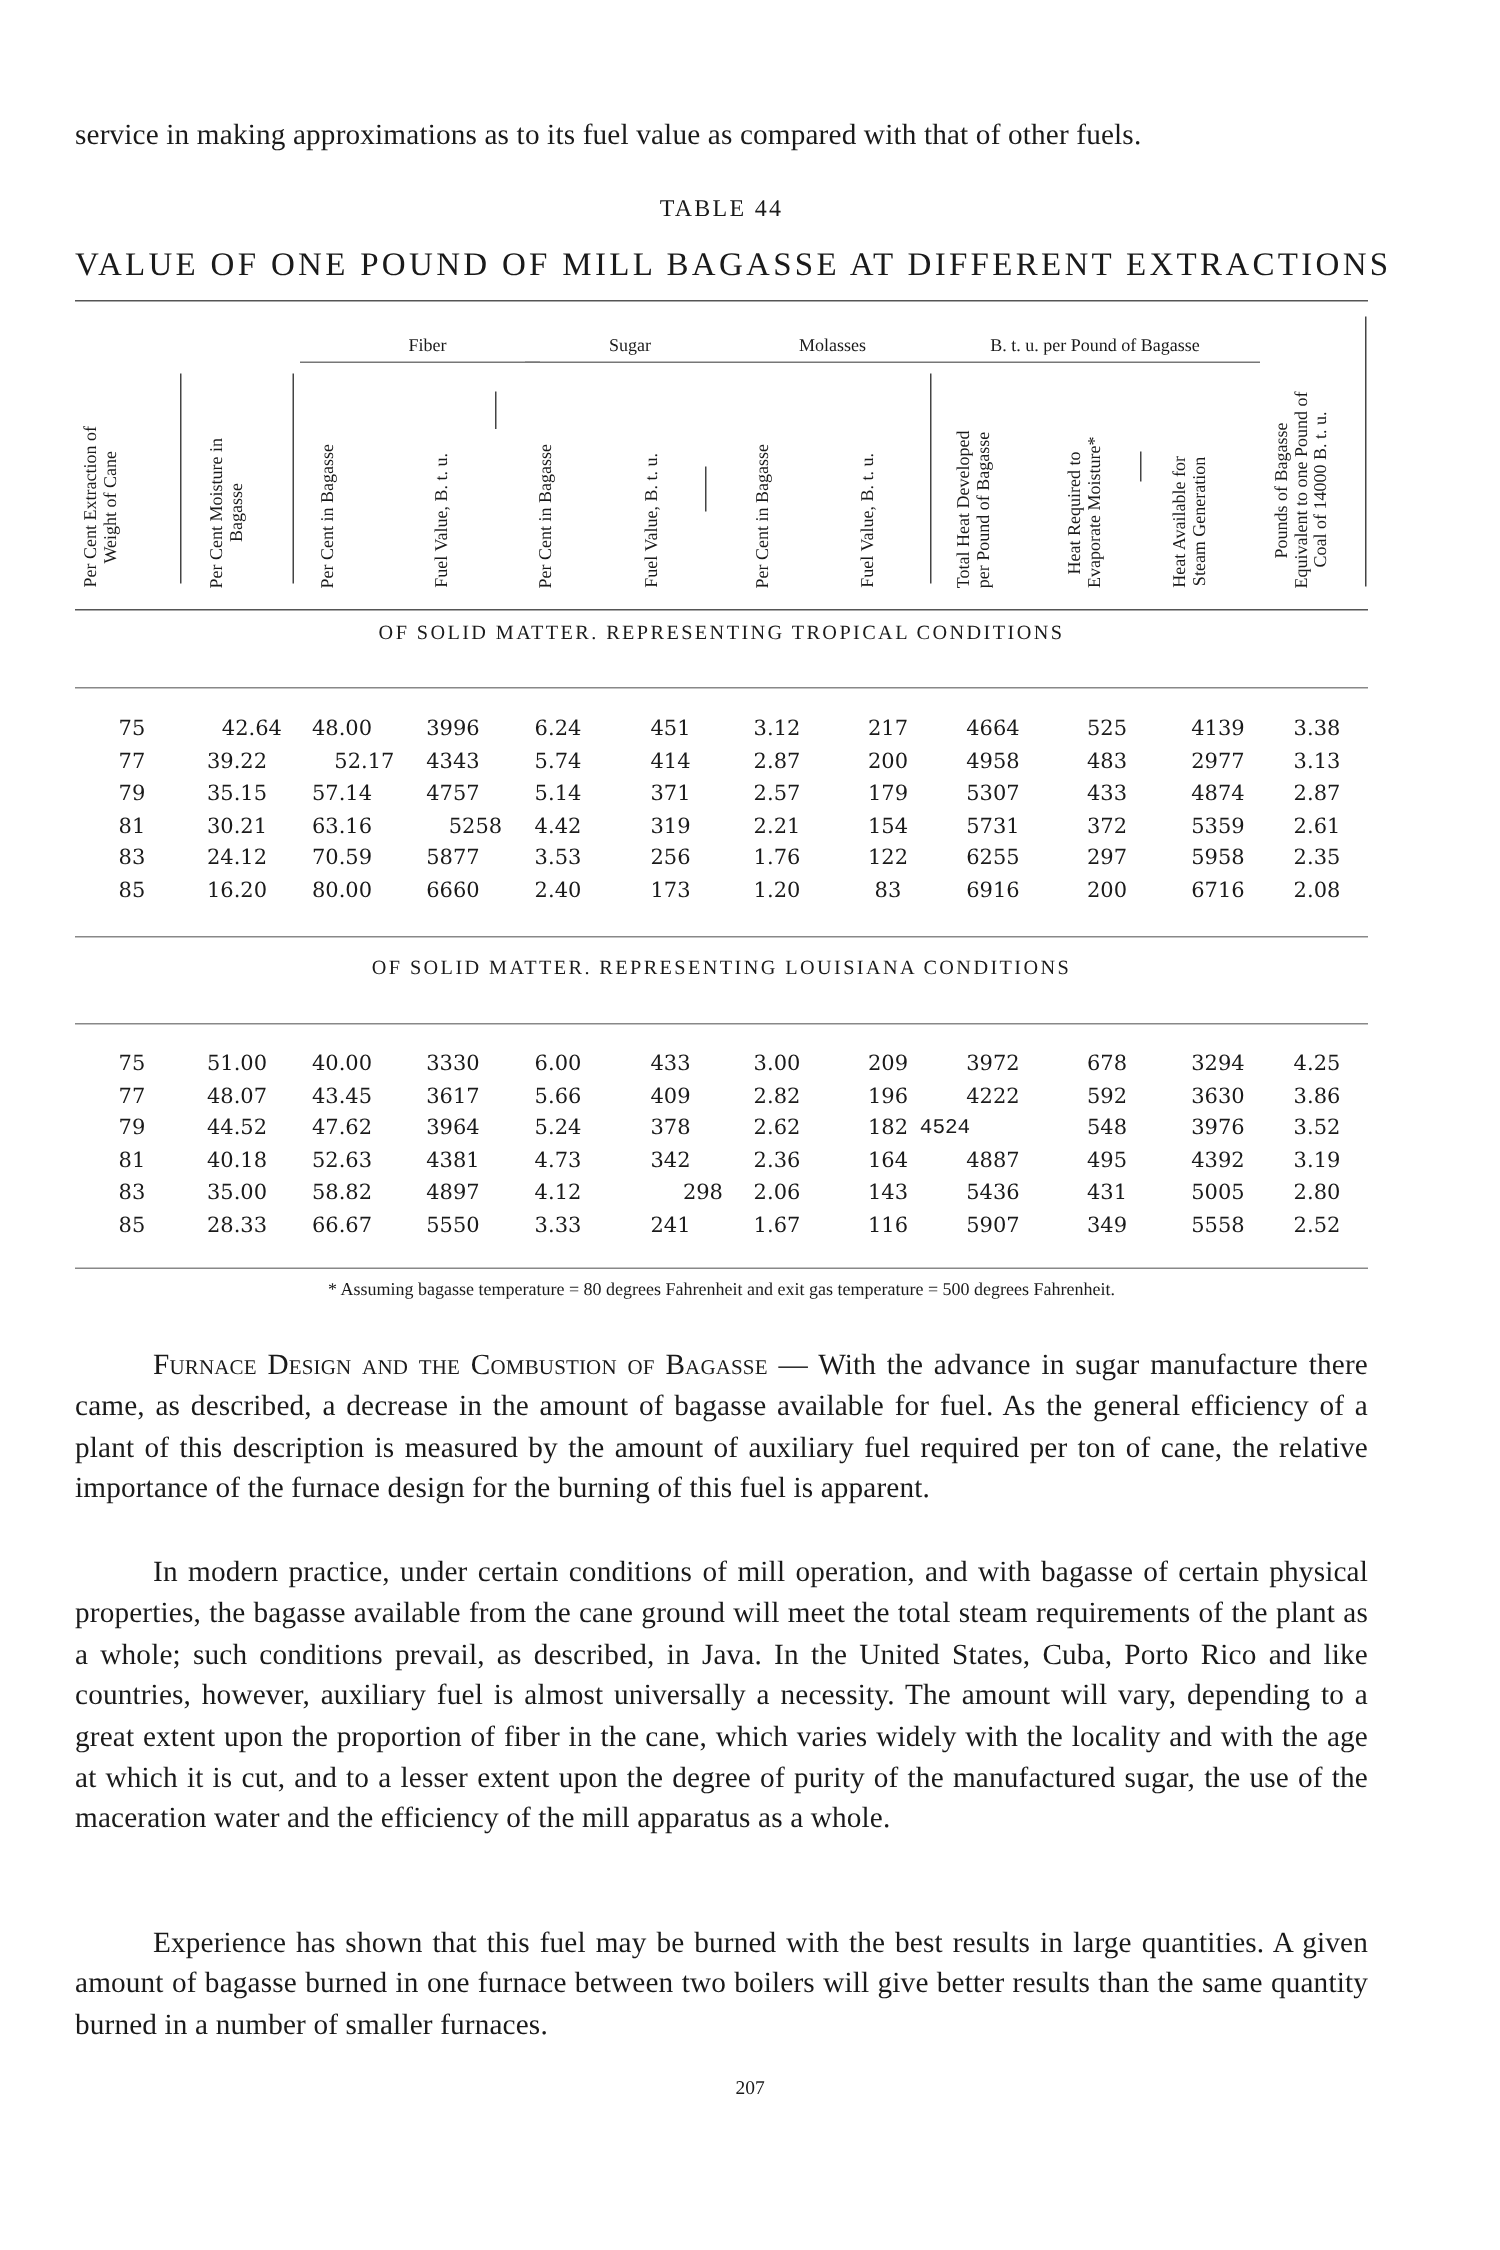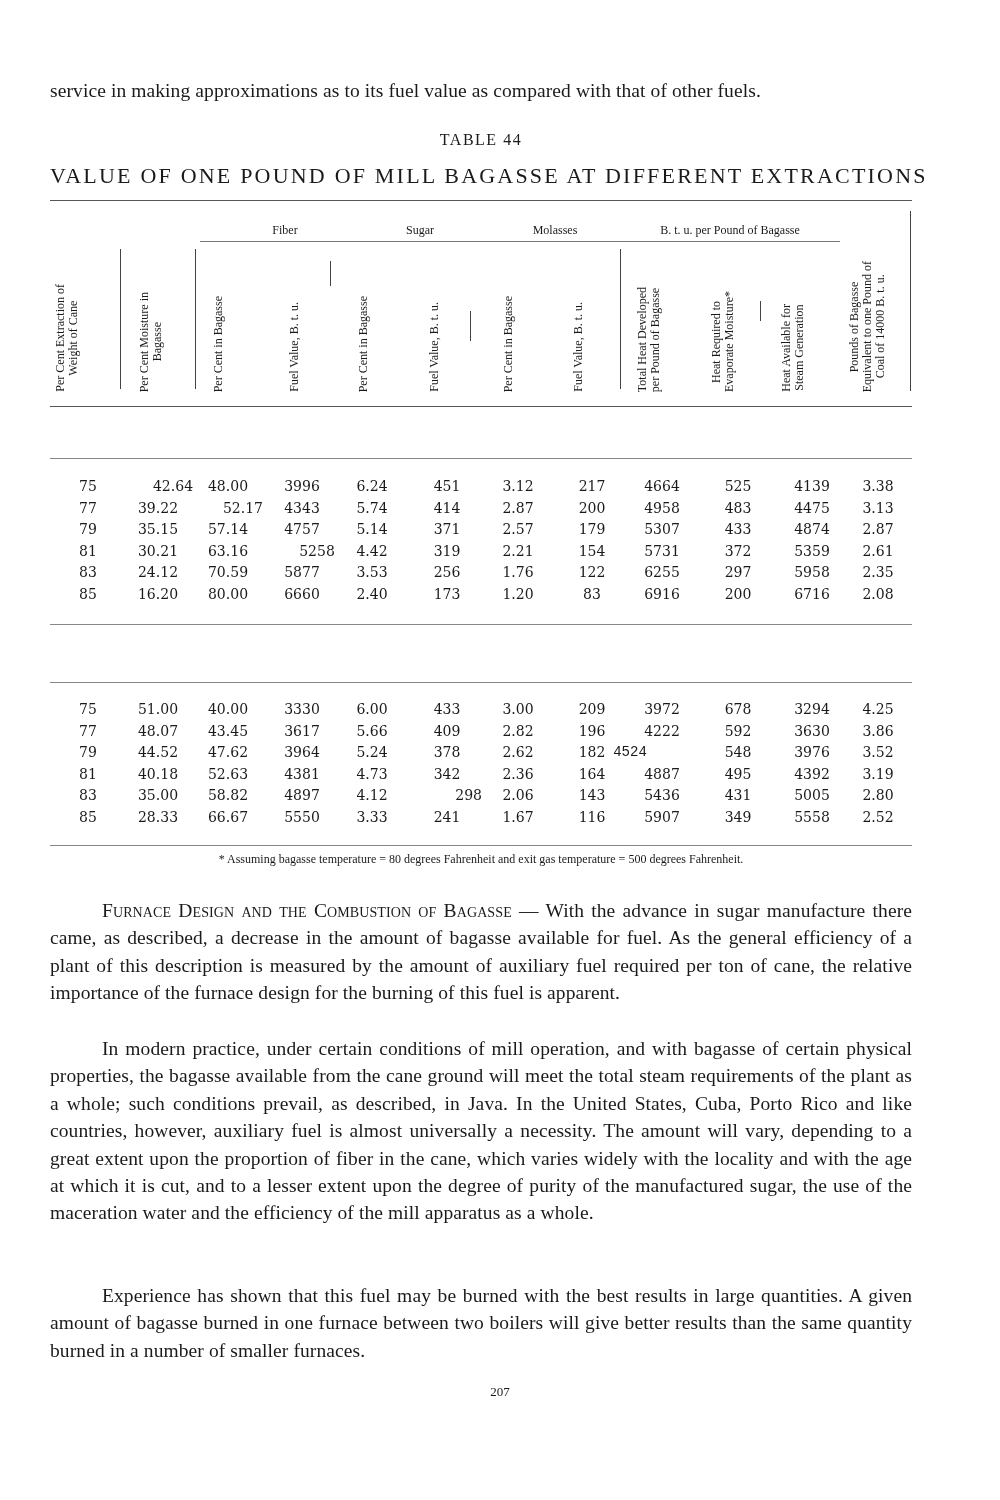--- a/index.html
+++ b/index.html
@@ -98,26 +98,27 @@
     <div class="colrule" style="left:70px;top:48px;height:140px;"></div>
     <div class="colrule" style="left:145px;top:48px;height:140px;"></div>
     <div class="colrule" style="left:280px;top:60px;height:25px;"></div>
     <div class="colrule" style="left:420px;top:110px;height:30px;"></div>
     <div class="colrule" style="left:570px;top:48px;height:140px;"></div>
     <div class="colrule" style="left:710px;top:100px;height:20px;"></div>
     <div class="colrule" style="left:860px;top:10px;height:180px;"></div>
   </div>
 
   <div class="section-caption" style="top:411px;">
+    <div>OF SOLID MATTER. REPRESENTING TROPICAL CONDITIONS</div>
   </div>
   <div class="section-rule" style="top:458px;"></div>
   <div class="tbody" style="top:476px;" id="tbody-0">
       <div class="row">
         <span class="cell" style="left: 3px; width: 70px;">75</span>
-        <span class="cell" style="left: 88px; width: 70px;">42.64</span>
+        <span class="cell" style="left: 68px; width: 70px; text-align: right;">42.64</span>
         <span class="cell" style="left: 143px; width: 70px;">48.00</span>
         <span class="cell" style="left: 217px; width: 70px;">3996</span>
         <span class="cell" style="left: 287px; width: 70px;">6.24</span>
         <span class="cell" style="left: 362px; width: 70px;">451</span>
         <span class="cell" style="left: 433px; width: 70px;">3.12</span>
         <span class="cell" style="left: 507px; width: 70px;">217</span>
         <span class="cell" style="left: 577px; width: 70px;">4664</span>
         <span class="cell" style="left: 653px; width: 70px;">525</span>
         <span class="cell" style="left: 727px; width: 70px;">4139</span>
         <span class="cell" style="left: 793px; width: 70px;">3.38</span>
@@ -126,21 +127,21 @@
         <span class="cell" style="left: 3px; width: 70px;">77</span>
         <span class="cell" style="left: 73px; width: 70px;">39.22</span>
         <span class="cell" style="left: 143px; width: 70px; text-align: right;">52.17</span>
         <span class="cell" style="left: 217px; width: 70px;">4343</span>
         <span class="cell" style="left: 287px; width: 70px;">5.74</span>
         <span class="cell" style="left: 362px; width: 70px;">414</span>
         <span class="cell" style="left: 433px; width: 70px;">2.87</span>
         <span class="cell" style="left: 507px; width: 70px;">200</span>
         <span class="cell" style="left: 577px; width: 70px;">4958</span>
         <span class="cell" style="left: 653px; width: 70px;">483</span>
-        <span class="cell" style="left: 727px; width: 70px;">4475</span>
+        <span class="cell" style="left: 727px; width: 70px;">2977</span>
         <span class="cell" style="left: 793px; width: 70px;">3.13</span>
       </div>
       <div class="row">
         <span class="cell" style="left: 3px; width: 70px;">79</span>
         <span class="cell" style="left: 73px; width: 70px;">35.15</span>
         <span class="cell" style="left: 143px; width: 70px;">57.14</span>
         <span class="cell" style="left: 217px; width: 70px;">4757</span>
         <span class="cell" style="left: 287px; width: 70px;">5.14</span>
         <span class="cell" style="left: 362px; width: 70px;">371</span>
         <span class="cell" style="left: 433px; width: 70px;">2.57</span>
@@ -189,20 +190,21 @@
         <span class="cell" style="left: 507px; width: 70px;">83</span>
         <span class="cell" style="left: 577px; width: 70px;">6916</span>
         <span class="cell" style="left: 653px; width: 70px;">200</span>
         <span class="cell" style="left: 727px; width: 70px;">6716</span>
         <span class="cell" style="left: 793px; width: 70px;">2.08</span>
       </div>
     </div>
 
   <div class="section-rule" style="top:624px;"></div>
   <div class="section-caption" style="top:634px;">
+    <div>OF SOLID MATTER. REPRESENTING LOUISIANA CONDITIONS</div>
   </div>
   <div class="section-rule" style="top:682px;"></div>
   <div class="tbody" style="top:699px;" id="tbody-1">
       <div class="row">
         <span class="cell" style="left: 3px; width: 70px;">75</span>
         <span class="cell" style="left: 73px; width: 70px;">51.00</span>
         <span class="cell" style="left: 143px; width: 70px;">40.00</span>
         <span class="cell" style="left: 217px; width: 70px;">3330</span>
         <span class="cell" style="left: 287px; width: 70px;">6.00</span>
         <span class="cell" style="left: 362px; width: 70px;">433</span>

